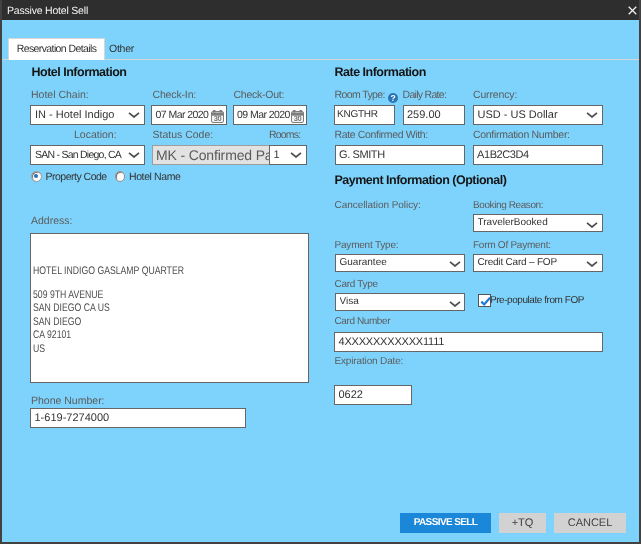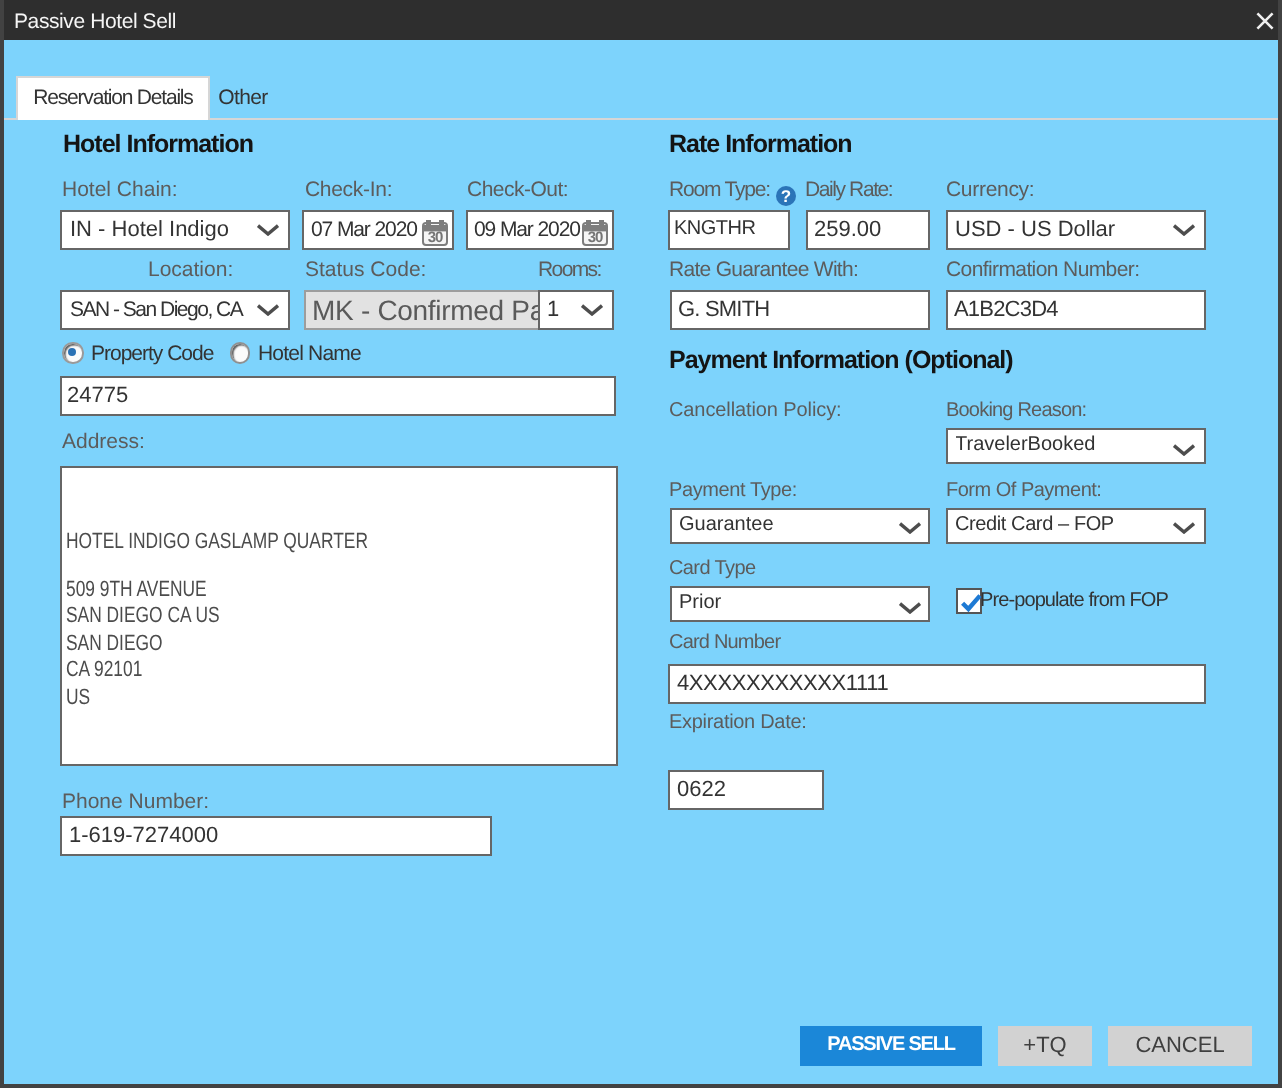--- a/index.html
+++ b/index.html
@@ -121,23 +121,20 @@
     <svg class="chev" width="12" height="6" viewBox="0 0 12 6">
         <path d="M1 0.8 L6 5 L11 0.8" stroke="#4d4d4d" stroke-width="1.7" fill="none"></path>
       </svg>
   </div>
 
   <div class="radio sel" style="left:31px;top:171px;"></div>
   <div class="radio-label" style="left:45.5px;top:171.5px;letter-spacing:-0.5px;">Property Code</div>
   <div class="radio" style="left:114.5px;top:171px;"></div>
   <div class="radio-label" style="left:129px;top:171.5px;letter-spacing:-0.4px;">Hotel Name</div>
 
-  <div class="box" style="left:30px;top:188px;width:278px;padding-left:2.5px;">
-    <span>24775</span>
-  </div>
 
   <div class="label" style="left:31px;top:215px;">Address:</div>
   <div class="box" style="left:30px;top:233px;width:279px;height:150px;">
     <div class="addr-line" style="top:30.5px;">HOTEL INDIGO GASLAMP QUARTER</div>
     <div class="addr-line" style="top:54.5px;">509 9TH AVENUE</div>
     <div class="addr-line" style="top:68px;">SAN DIEGO CA US</div>
     <div class="addr-line" style="top:81.5px;">SAN DIEGO</div>
     <div class="addr-line" style="top:95px;">CA 92101</div>
     <div class="addr-line" style="top:108.5px;">US</div>
   </div>
@@ -160,21 +157,21 @@
   <div class="box" style="left:402.5px;top:105px;width:62.5px;">
     <span>259.00</span>
   </div>
   <div class="box combo" style="left:472.5px;top:105px;width:130px;">
     <span>USD - US Dollar</span>
     <svg class="chev" width="12" height="6" viewBox="0 0 12 6">
         <path d="M1 0.8 L6 5 L11 0.8" stroke="#4d4d4d" stroke-width="1.7" fill="none"></path>
       </svg>
   </div>
 
-  <div class="label" style="letter-spacing:-0.35px;left:334.5px;top:129px;">Rate Guarantee With:</div>
+  <div class="label" style="letter-spacing:-0.35px;left:334.5px;top:129px;">Rate Confirmed With:</div>
   <div class="label" style="letter-spacing:-0.3px;left:473px;top:129px;">Confirmation Number:</div>
 
   <div class="box" style="left:334.5px;top:145px;width:130.5px;letter-spacing:-0.4px;">
     <span>G. SMITH</span>
   </div>
   <div class="box" style="left:472.5px;top:145px;width:130px;letter-spacing:-0.4px;">
     <span>A1B2C3D4</span>
   </div>
 
   <div class="heading" style="left:334.5px;top:173px;">Payment Information (Optional)</div>
@@ -200,21 +197,21 @@
   </div>
   <div class="box pbox combo" style="left:472.5px;top:253.5px;width:130px;letter-spacing:-0.2px;">
     <span>Credit Card – FOP</span>
     <svg class="chev" width="12" height="6" viewBox="0 0 12 6">
         <path d="M1 0.8 L6 5 L11 0.8" stroke="#4d4d4d" stroke-width="1.7" fill="none"></path>
       </svg>
   </div>
 
   <div class="plabel" style="left:334.5px;top:279px;letter-spacing:-0.3px;">Card Type</div>
   <div class="box pbox combo" style="left:334.5px;top:293px;width:130.5px;">
-    <span>Prior</span>
+    <span>Visa</span>
     <svg class="chev" width="12" height="6" viewBox="0 0 12 6">
         <path d="M1 0.8 L6 5 L11 0.8" stroke="#4d4d4d" stroke-width="1.7" fill="none"></path>
       </svg>
   </div>
 
   <div class="checkbox">
     <svg width="13" height="13" viewBox="0 0 13 13">
       <path d="M2.3 6.6 L5.2 9.5 L11 2.8" stroke="#1e7ad4" stroke-width="2.2" fill="none"></path>
     </svg>
   </div>

